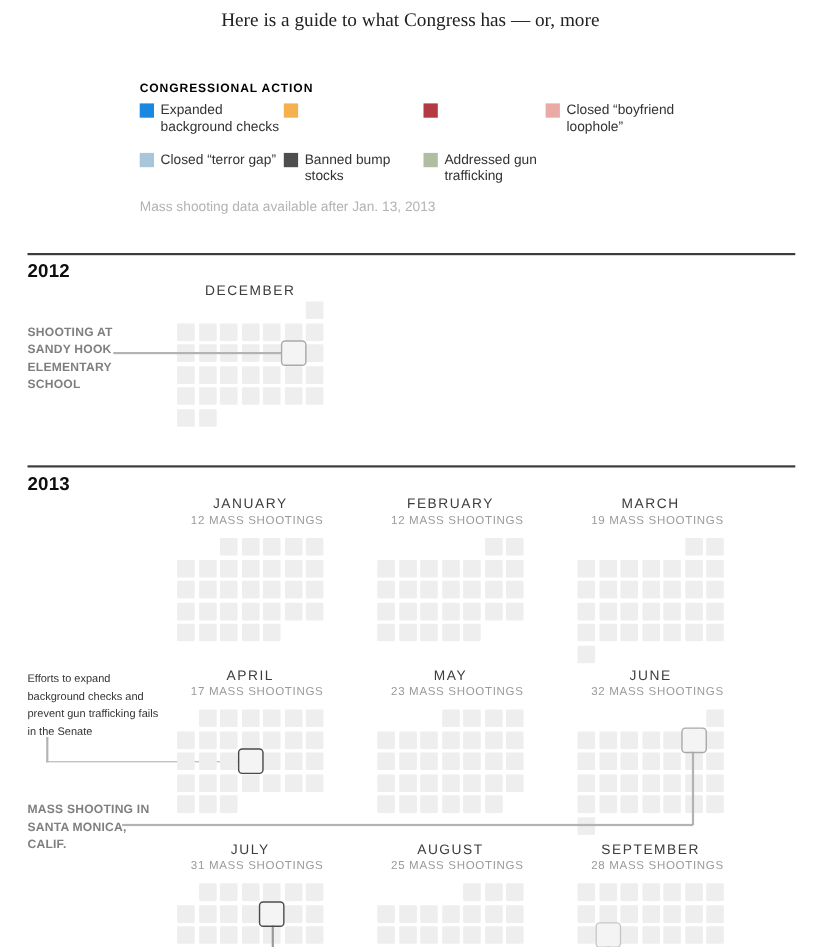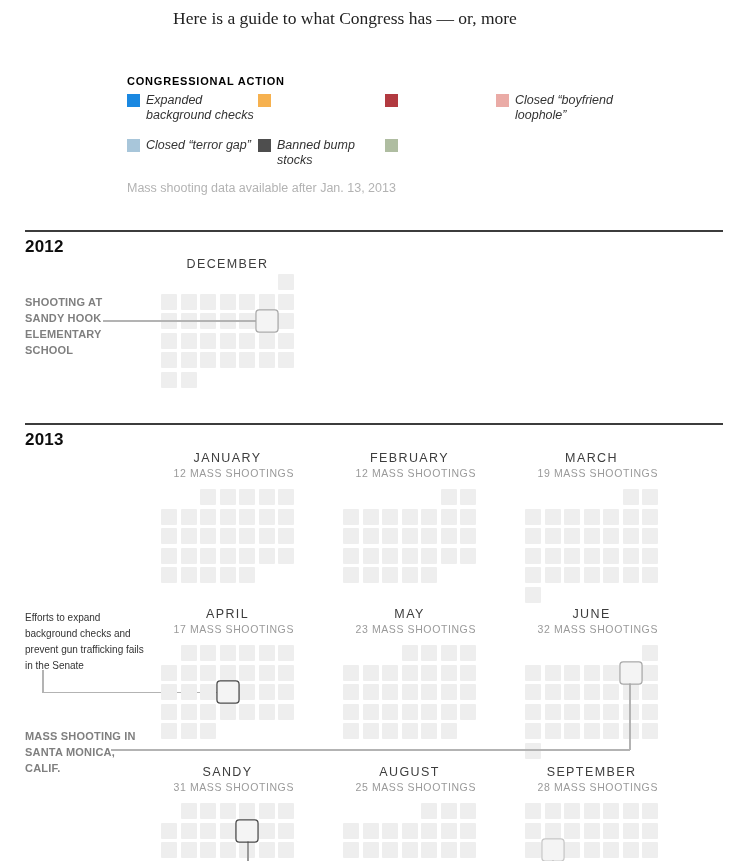--- a/index.html
+++ b/index.html
@@ -6,26 +6,26 @@
   html,body { background:#fff; }
   body {
     position:relative; width:739px; height:861px; overflow:hidden;
     font-family:"Liberation Sans", sans-serif; color:#333;
   }
   .abs { position:absolute; }
 
   
   .intro { left:173px; top:3px; width:400px;
     font-family:"Liberation Serif", serif; font-size:17.5px; line-height:30px; color:#222; }
-  .intro span { display:block; }
+  .intro span { display:block;text-align:center; }
 
   
   .legend-title { left:127px; top:75px; font-size:11px; font-weight:bold;
     letter-spacing:.8px; color:#000; }
-  .legend-item { display:flex; gap:6px;font-style:italic; }
+  .legend-item { display:flex; gap:6px; }
   .swatch { flex:none; width:13px; height:13px; margin-top:1px; background:#ccc; }
   .legend-label { font-size:12.5px; line-height:15px; color:#333; width:112px; }
   .li-r1c1{left:127px;top:93px} .li-r1c2{left:258px;top:93px}
   .li-r1c3{left:385px;top:93px} .li-r1c4{left:496px;top:93px}
   .li-r2c1{left:127px;top:138px} .li-r2c2{left:258px;top:138px}
   .li-r2c3{left:385px;top:138px}
   .li-r2c1 .legend-label{width:130px}
   .legend-note { left:127px; top:181px; font-size:12.5px; color:#b3b3b3; }
 
   
@@ -96,20 +96,21 @@
 <div class="abs legend-item li-r2c1">
   <span class="swatch" style="background-color: rgb(168, 198, 218);"></span>
   <span class="legend-label">Closed “terror gap”</span>
 </div>
 <div class="abs legend-item li-r2c2">
   <span class="swatch" style="background-color: rgb(78, 78, 78);"></span>
   <span class="legend-label">Banned bump stocks</span>
 </div>
 <div class="abs legend-item li-r2c3">
   <span class="swatch" style="background-color: rgb(175, 189, 161);"></span>
+  <span class="legend-label">Addressed gun trafficking</span>
 </div>
 
 <div class="abs legend-note">Mass shooting data available after Jan. 13, 2013</div>
 
 <div class="abs rule rule-2012"></div>
 <div class="abs year year-2012">2012</div>
 
 <div class="month m-dec">
   <div class="month-name">DECEMBER</div>
 
@@ -375,21 +376,21 @@
       <div class="cell"></div>
       <div class="cell"></div>
     </div>
 </div>
 
 <div class="abs ann-bold ann-sm">MASS SHOOTING IN SANTA MONICA, CALIF.</div>
 <div class="conn conn-sm-h"></div>
 <div class="conn conn-sm-v"></div>
 
 <div class="month m-jul">
-  <div class="month-name">SANDY</div>
+  <div class="month-name">JULY</div>
   <div class="month-count">31 MASS SHOOTINGS</div>
   <div class="cal">
       <div class="cell" style="grid-column-start: 2;"></div>
       <div class="cell"></div>
       <div class="cell"></div>
       <div class="cell"></div>
       <div class="cell"></div>
       <div class="cell"></div>
       <div class="cell"></div>
       <div class="cell"></div>

